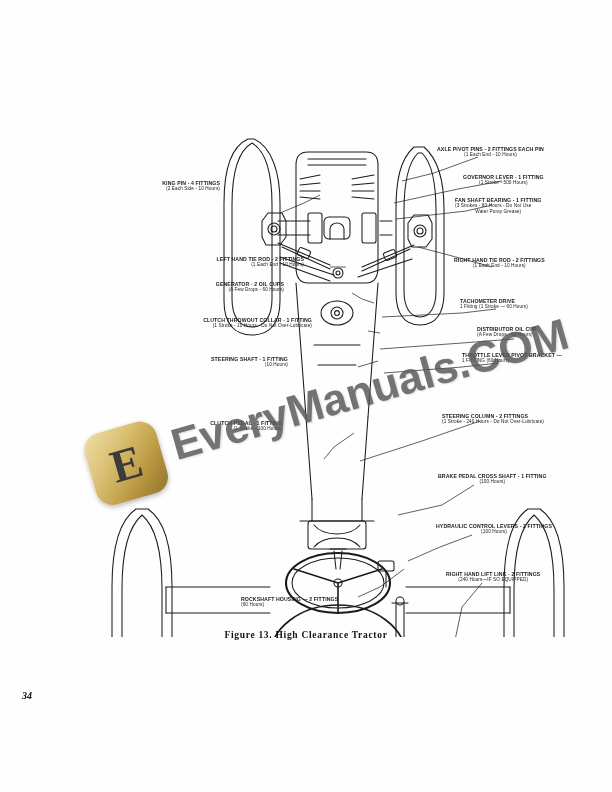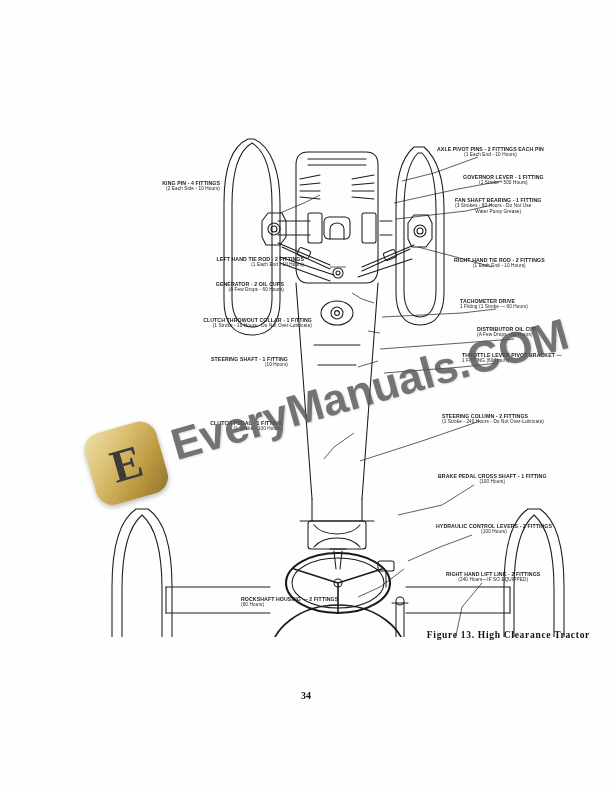--- a/index.html
+++ b/index.html
@@ -13,25 +13,25 @@
   .diagram svg{display:block;}
 
   
   .lbl{position:absolute;color:#1a1a1a;line-height:1.22;letter-spacing:.1px;}
   .l1{font-size:5.2px;font-weight:700;white-space:nowrap;}
   .l2{font-size:4.7px;font-weight:400;white-space:nowrap;}
   .ta-r{text-align:right;}
   .ta-l{text-align:left;}
   .ta-c{text-align:center;}
 
-  .caption{position:absolute;left:0;right:0;top:608px;text-align:right;
+  .caption{position:absolute;left:0;right:0;top:608px;text-align:center;
            font-family:"Liberation Serif",serif;font-weight:700;font-size:9.5px;
            letter-spacing:.7px;color:#111;}
-  .pageno{position:absolute;left:0;right:0;top:668px;text-align:center;
-          font-family:"Liberation Serif",serif;font-weight:700;font-size:10px;color:#111;}
+  .pageno{position:absolute;left:0;right:0;top:668px;
+          font-family:"Liberation Serif",serif;font-weight:700;font-size:10px;color:#111;font-style:italic;}
 
   
   .wm{position:absolute;left:72px;top:388px;width:470px;height:150px;
       transform:rotate(-16deg);transform-origin:0 50%;pointer-events:none;}
   .wm-logo{position:absolute;left:0;top:26px;width:74px;height:74px;border-radius:17px;
      background:linear-gradient(135deg,#efe0a8 0%,#d8bd6e 38%,#b9973f 70%,#8f7330 100%);
      box-shadow:0 2px 5px rgba(0,0,0,.28);}
   .wm-logo span{position:absolute;left:0;top:0;width:74px;height:74px;
      display:flex;align-items:center;justify-content:center;
      font-family:"Liberation Serif",serif;font-weight:700;font-size:46px;color:#3b3b3b;}

